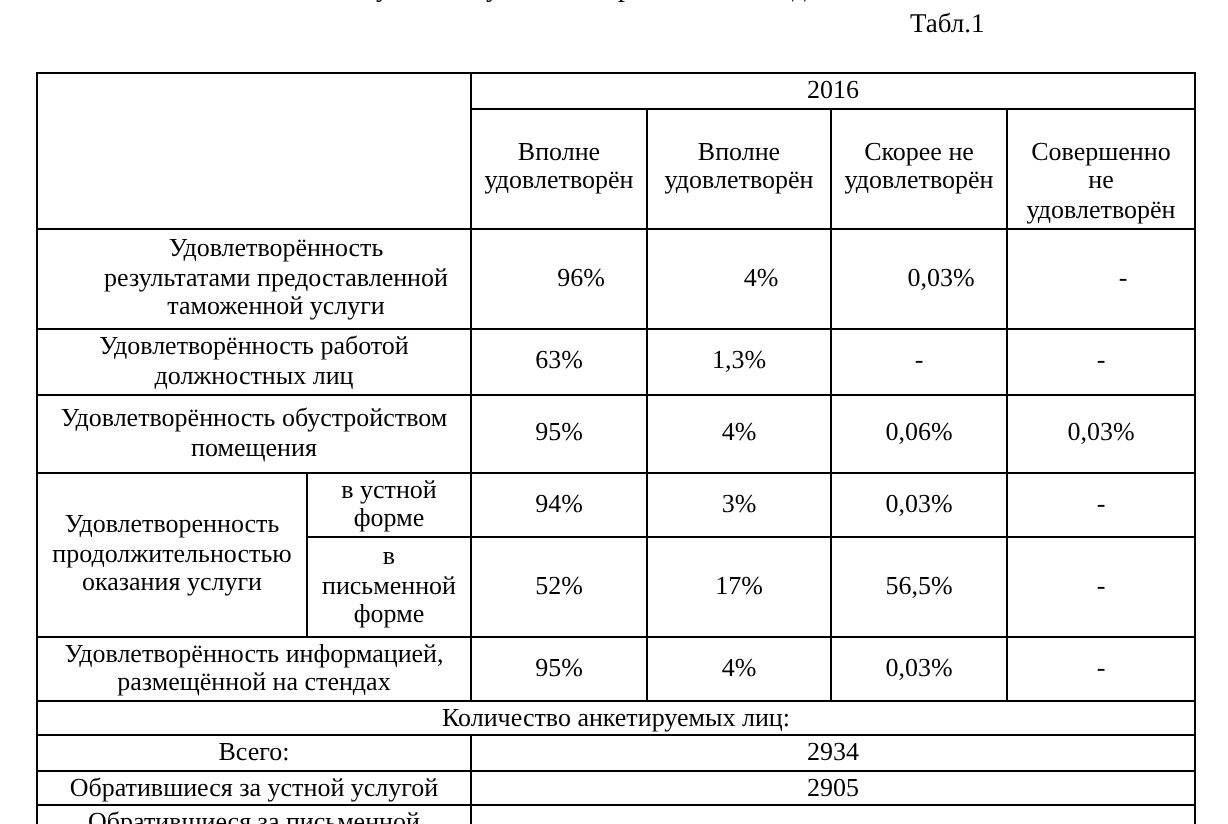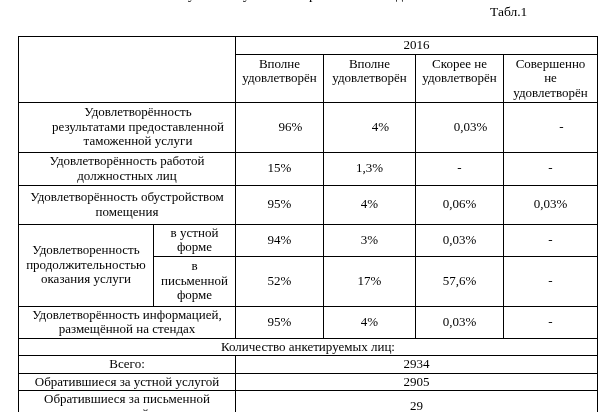--- a/index.html
+++ b/index.html
@@ -27,21 +27,21 @@
     overflow: hidden;
   }
   .clipped-line span {
     position: absolute;
     top: -13px;
     font-size: 14px;
     color: #000;
   }
   .caption {
     position: absolute;
-    left: 490px;
+    left: 455px;
     top: 4px;
     font-size: 13.5px;
     white-space: nowrap;
   }
   table.survey {
     position: absolute;
     left: 18px;
     top: 36px;
     width: 579px;
     border-collapse: collapse;
@@ -53,21 +53,21 @@
     border: 1px solid #000000;
     padding: 1px 2px;
     text-align: center;
     vertical-align: middle;
     white-space: pre-line;
     overflow: hidden;
   }
   
   
   tr.r-year  td { height: 13px; }
-  tr.r-head  td { height: 44px; vertical-align: top; padding-top: 2px; }
+  tr.r-head  td { height: 44px; vertical-align: top; padding-top: 14px; }
   tr.r1      td { height: 47px; padding-left: 24px; }
   tr.r2      td { height: 30px; }
   tr.r3      td { height: 36px; }
   tr.r4a     td { height: 25px; }
   tr.r4b     td { height: 47px; }
   tr.r5      td { height: 27px; font-family: Liberation Serif, serif; }
   tr.r-kolvo td { height: 13px; }
   tr.r-vsego td { height: 14px; }
   tr.r-ust   td { height: 14px; }
   tr.r-pis   td { height: 28px; }
@@ -126,21 +126,21 @@
 таможенной услуги</td>
       <td>96%</td>
       <td>4%</td>
       <td>0,03%</td>
       <td>-</td>
     </tr>
 
     <tr class="r2">
       <td colspan="2" class="lbl-top">Удовлетворённость работой
 должностных лиц</td>
-      <td class="val-bot">15%</td>
+      <td class="val-bot">63%</td>
       <td class="val-bot">1,3%</td>
       <td class="val-bot">-</td>
       <td class="val-bot">-</td>
     </tr>
 
     <tr class="r3">
       <td colspan="2" class="lbl-top">Удовлетворённость обустройством
 помещения</td>
       <td class="val-bot">95%</td>
       <td class="val-bot">4%</td>
@@ -159,21 +159,21 @@
       <td class="val-top">0,03%</td>
       <td class="val-top">-</td>
     </tr>
 
     <tr class="r4b">
       <td class="sub-top">в
 письменной
 форме</td>
       <td class="val-top">52%</td>
       <td class="val-top">17%</td>
-      <td class="val-top">57,6%</td>
+      <td class="val-top">56,5%</td>
       <td class="val-top">-</td>
     </tr>
 
     <tr class="r5">
       <td colspan="2" class="lbl-top">Удовлетворённость информацией,
 размещённой на стендах</td>
       <td class="val-top">95%</td>
       <td class="val-top">4%</td>
       <td class="val-top">0,03%</td>
       <td class="val-top">-</td>

